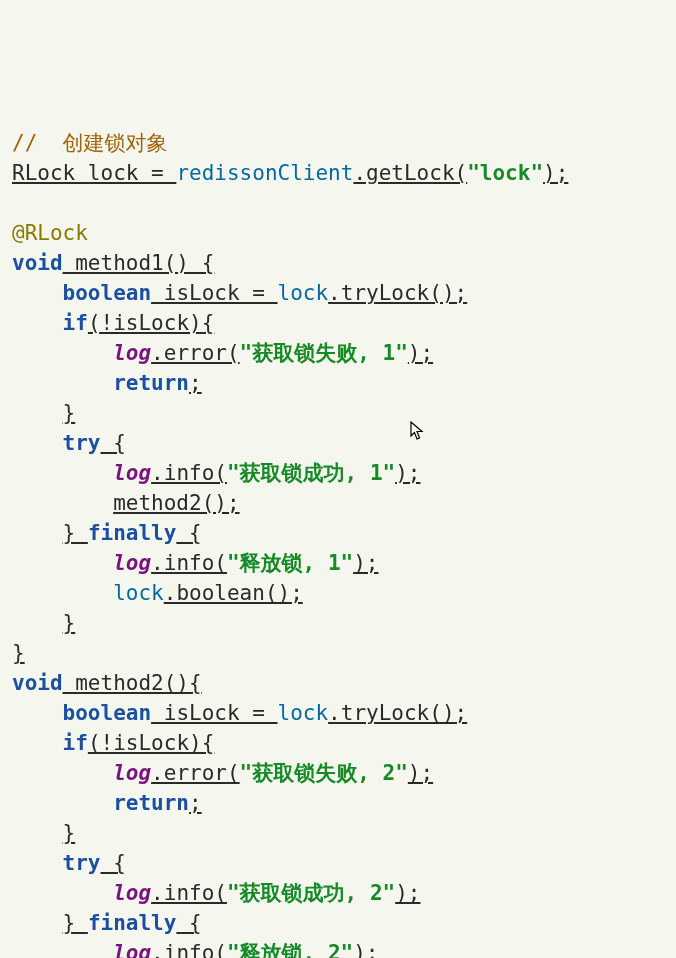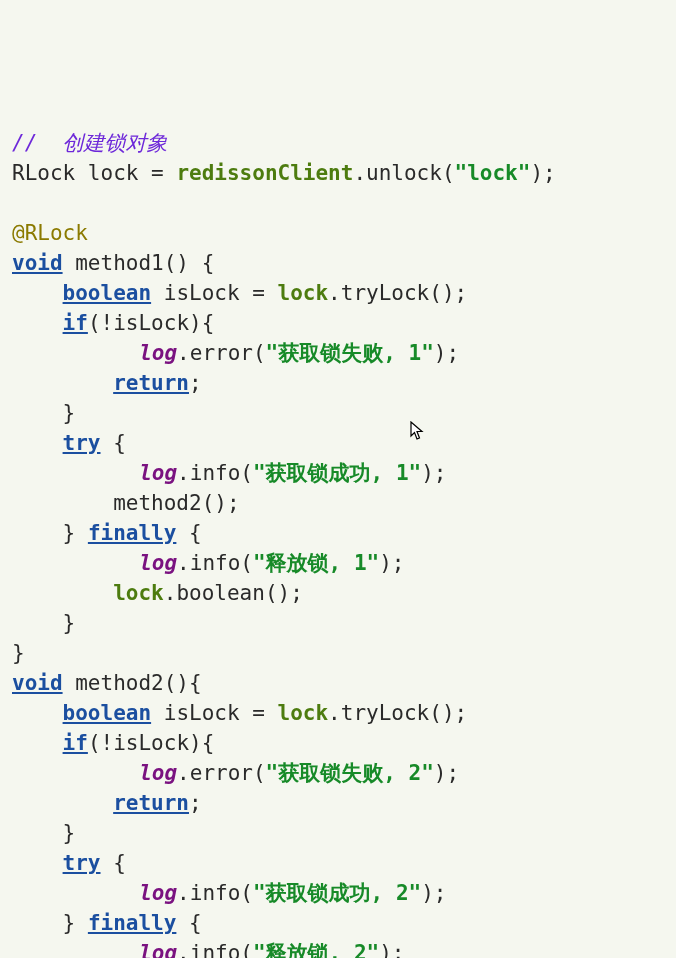--- a/index.html
+++ b/index.html
@@ -6,43 +6,43 @@
     margin: 0;
     padding: 8px 12px;
     background: #f5f7ef;
     font-family: "Menlo", "Consolas", "DejaVu Sans Mono", monospace;
     font-size: 21px;
     line-height: 1.43;
     color: #2a2a2a;
     white-space: pre;
   }
   .code { display: block; }
-  .cm  { color: #6d28d9; font-style: italic; }          
-  .kw  { color: #1b4fa0; font-weight: bold; text-decoration: underline; }            
-  .id  { color: #4d7c0f; font-weight: bold; }            
-  .fld { color: #7a1280; font-weight: bold; font-style: italic; margin-left: 26px; } 
+  .cm  { color: #a16207; }          
+  .kw  { color: #1b4fa0; font-weight: bold; }            
+  .id  { color: #0369a1; font-weight: normal; }            
+  .fld { color: #7a1280; font-weight: bold; font-style: italic; } 
   .str { color: #178a28; font-weight: bold; }            
   .ann { color: #8b7a00; }                               
-  .pln { color: #2a2a2a; }
+  .pln { color: #2a2a2a; text-decoration: underline; }
   .cursor {
     position: absolute;
     left: 410px;
     top: 391px;
     font-size: 20px;
     color: #000;
     pointer-events: none;
   }
 </style>
 </head>
 <body>
 
 
 
 <span class="code"><span class="cm">//  创建锁对象</span>
-<span class="pln">RLock lock = </span><span class="id">redissonClient</span><span class="pln">.unlock(</span><span class="str">"lock"</span><span class="pln">);</span>
+<span class="pln">RLock lock = </span><span class="id">redissonClient</span><span class="pln">.getLock(</span><span class="str">"lock"</span><span class="pln">);</span>
 
 <span class="ann">@RLock</span>
 <span class="kw">void</span><span class="pln"> method1() {</span>
 <span>    </span><span class="kw">boolean</span><span class="pln"> isLock = </span><span class="id">lock</span><span class="pln">.tryLock();</span>
 <span>    </span><span class="kw">if</span><span class="pln">(!isLock){</span>
 <span>        </span><span class="fld">log</span><span class="pln">.error(</span><span class="str">"获取锁失败, 1"</span><span class="pln">);</span>
 <span>        </span><span class="kw">return</span><span class="pln">;</span>
 <span>    </span><span class="pln">}</span>
 <span>    </span><span class="kw">try</span><span class="pln"> {</span>
 <span>        </span><span class="fld">log</span><span class="pln">.info(</span><span class="str">"获取锁成功, 1"</span><span class="pln">);</span>

